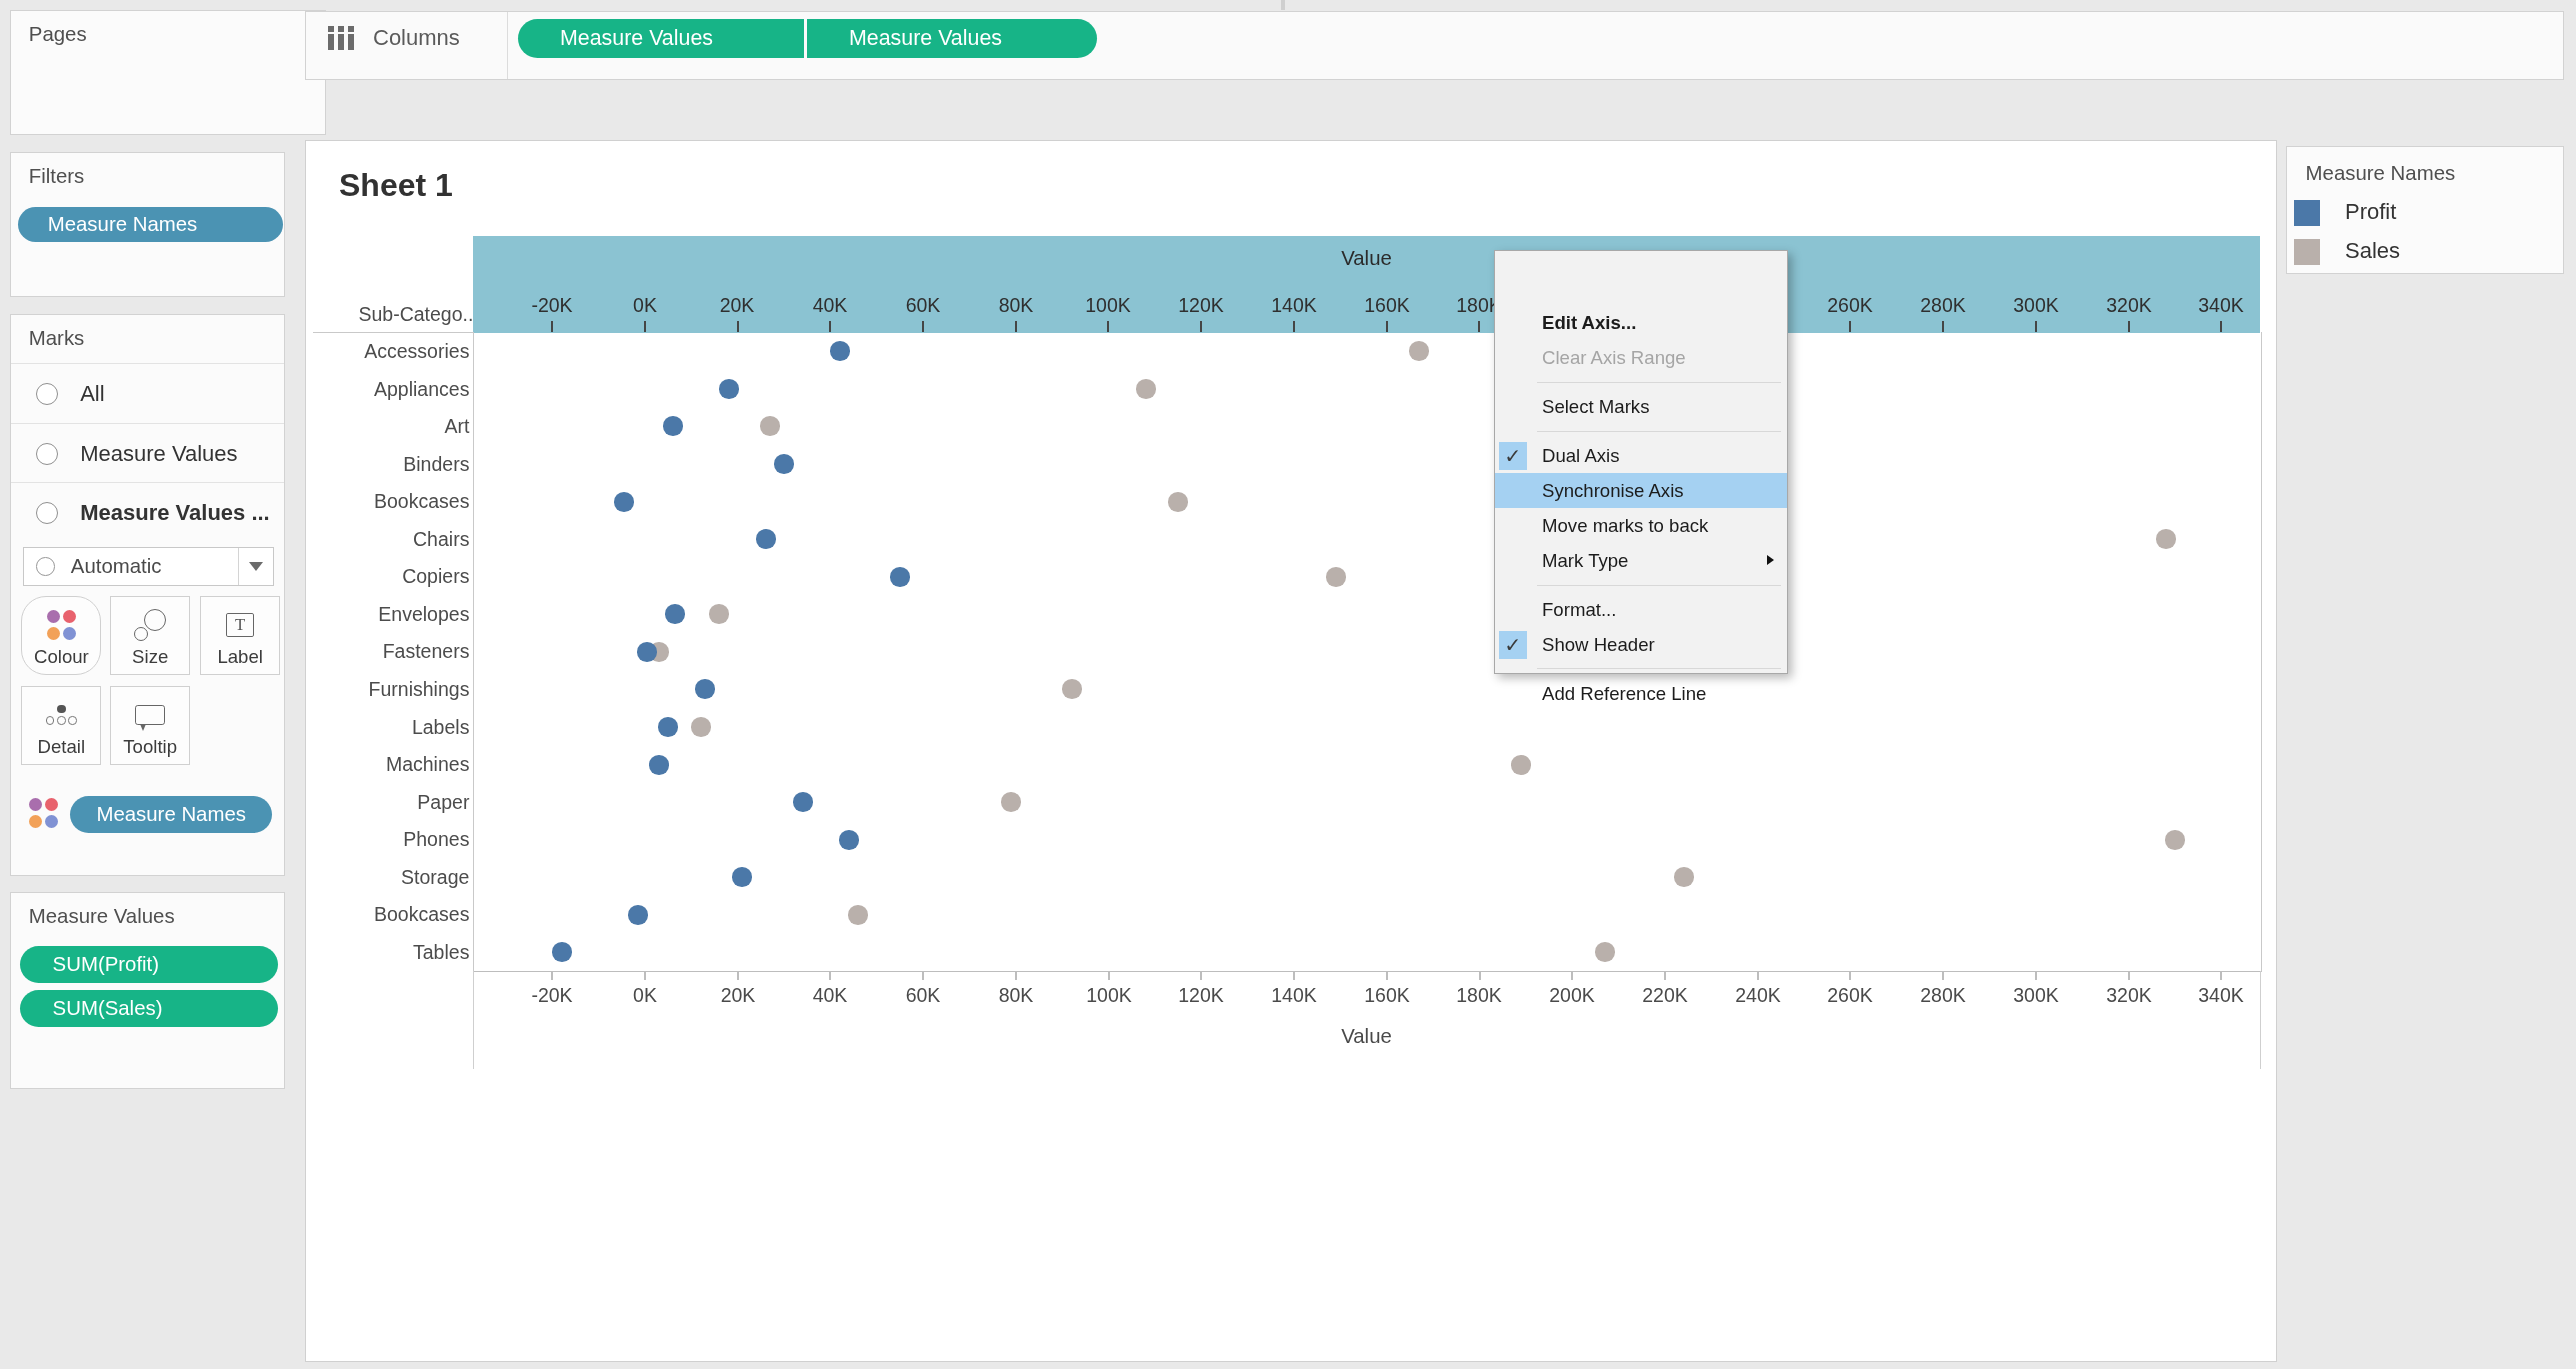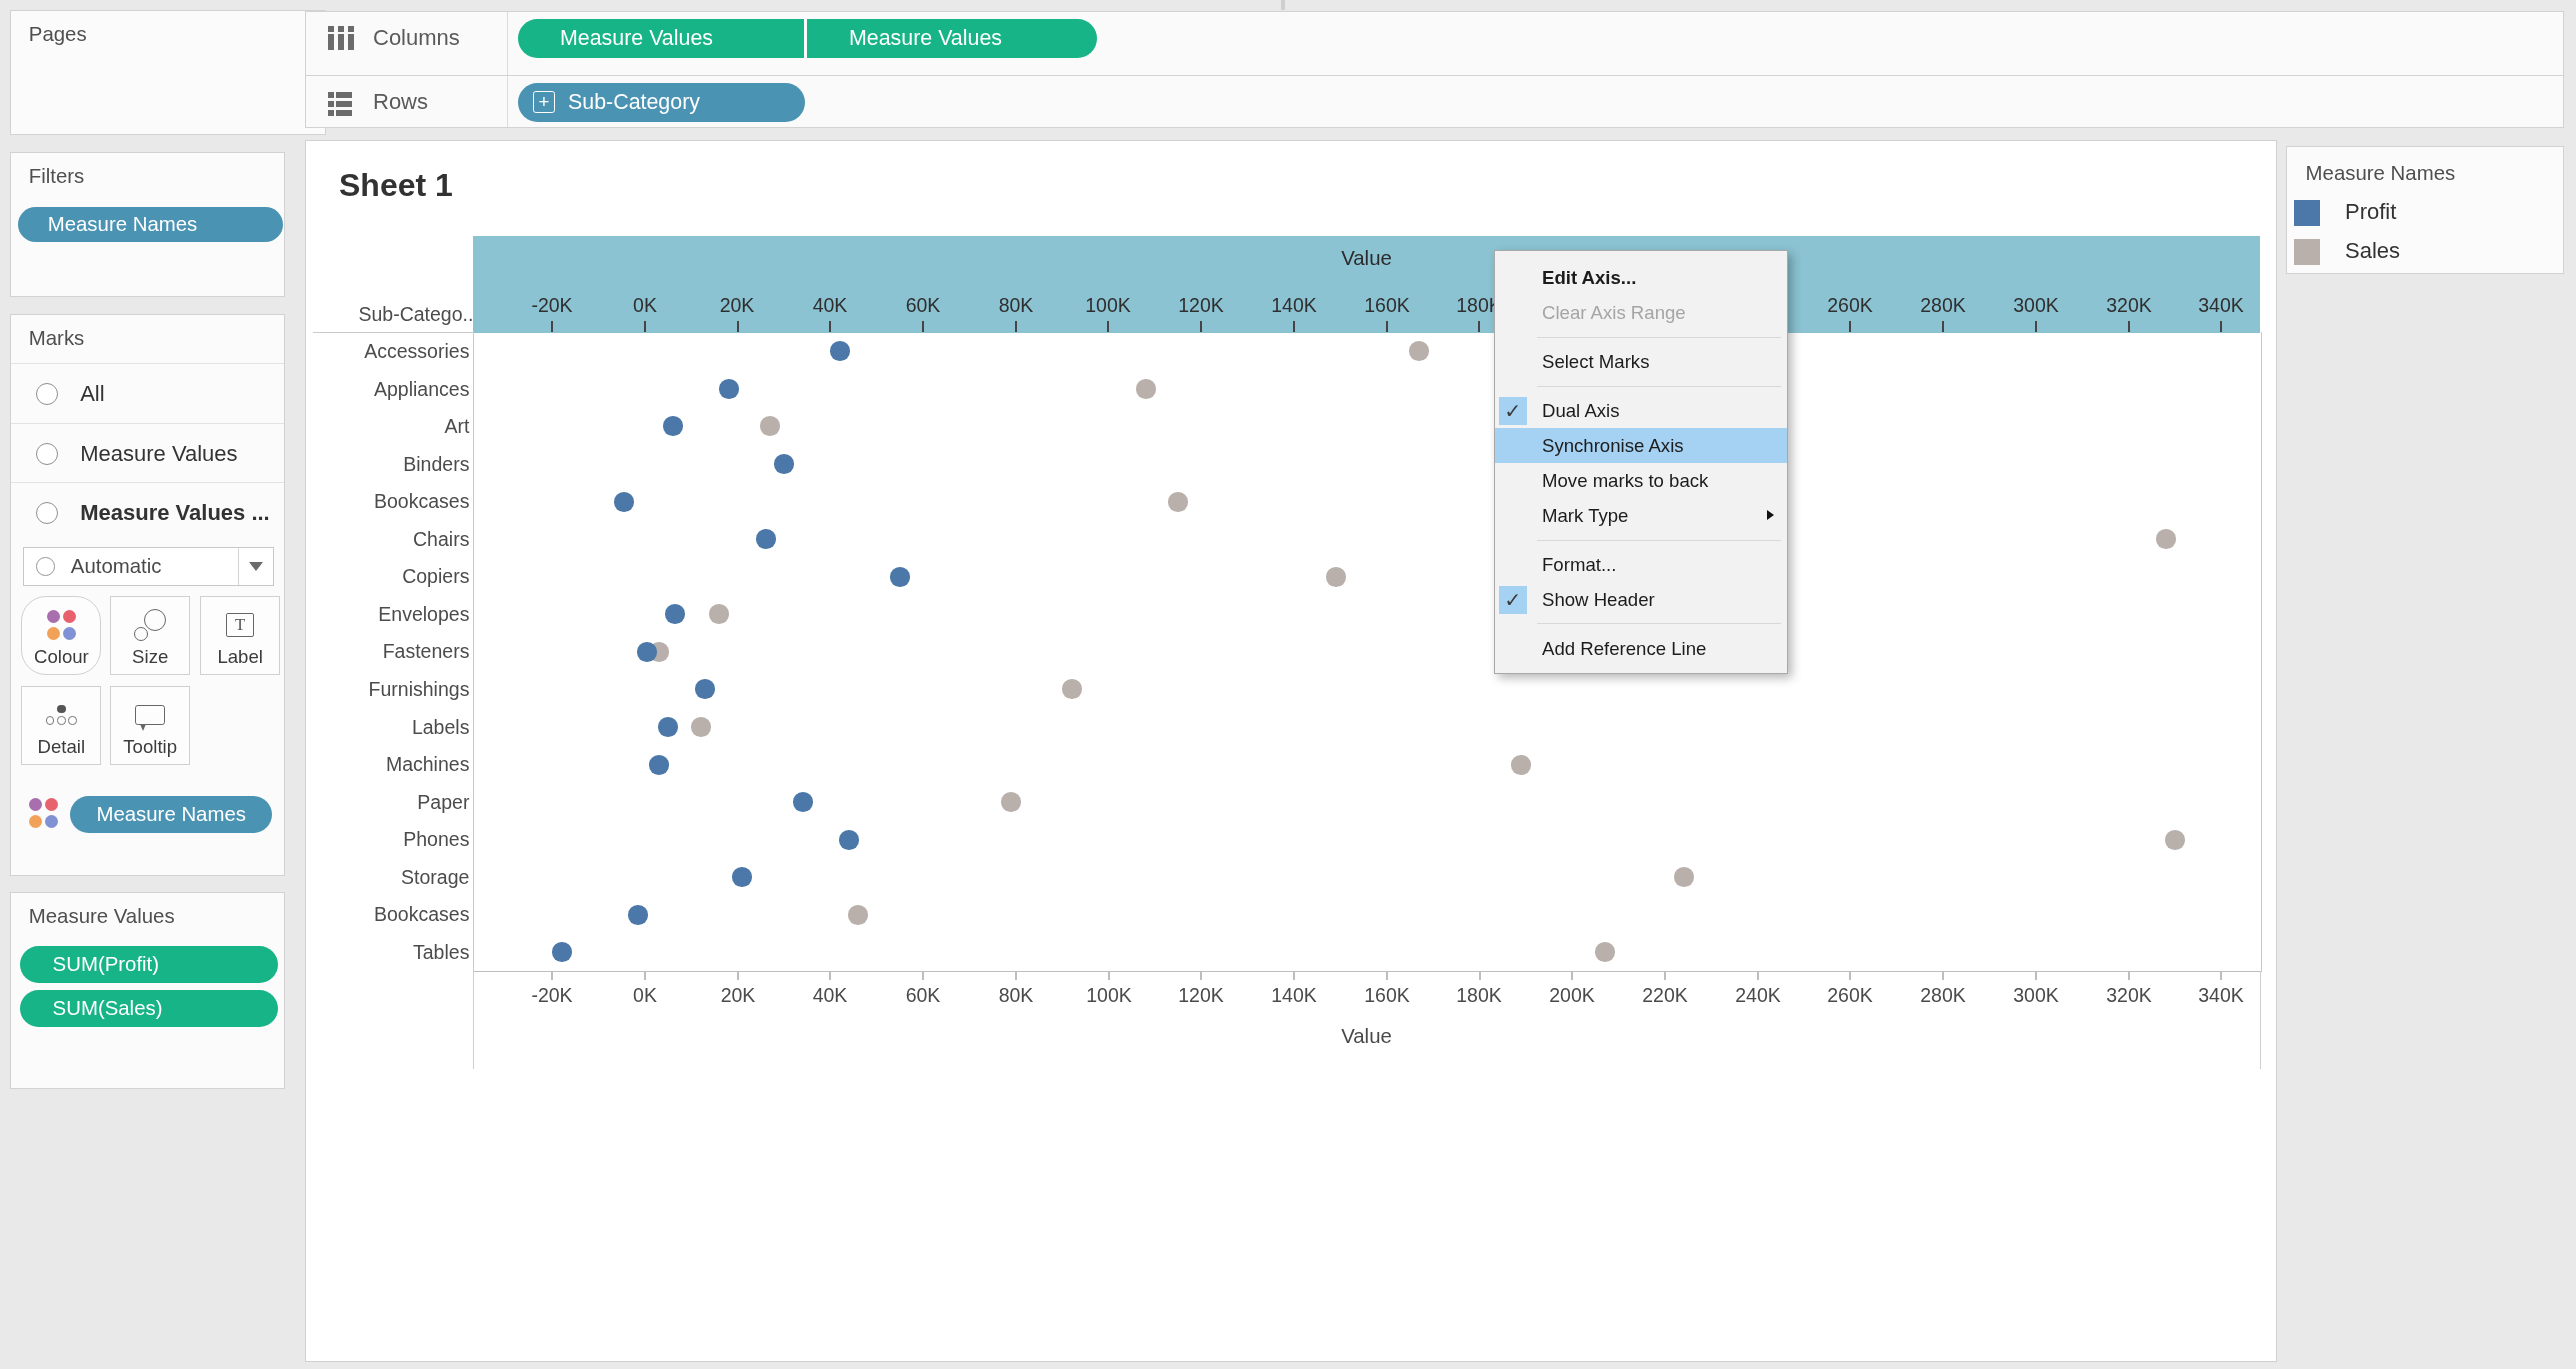--- a/index.html
+++ b/index.html
@@ -71,21 +71,21 @@
   .axis-ext{position:absolute;top:830px;width:0.9px;height:98px;background:#cfcfcf;}
 
   
   .legend-entry{position:absolute;left:0;width:100%;height:37px;text-align:center;}
   .legend-swatch{position:absolute;left:7.4px;top:4.6px;width:26px;height:26px;}
   .legend-label{position:absolute;left:58px;top:3.7px;font-size:22px;color:#333;}
 
   
   .ctx-menu{position:absolute;left:1494px;top:250px;width:294px;height:424px;background:#f2f2f2;border:0.9px solid #a8a8a8;box-shadow:3.7px 3.7px 9.3px rgba(0,0,0,0.28);box-sizing:border-box;padding-top:9.3px;z-index:20;}
   .ctx-item{position:relative;height:35px;line-height:35px;font-size:18.6px;color:#1c1c1c;padding-left:47px;white-space:nowrap;}
-  .ctx-item.bold{font-weight:bold;}
+  .ctx-item.bold{font-weight:bold;margin-top:45px;}
   .ctx-item.disabled{color:#a5a5a5;}
   .ctx-item.highlighted{background:#A5D1F2;}
   .ctx-sep{height:0.9px;background:#d8d8d8;margin:6.5px 5.6px 6.5px 42px;}
   .ctx-check{position:absolute;left:3.7px;top:3.7px;width:28px;height:28px;background:#A5D1F2;color:#3a3a3a;font-size:20.4px;line-height:28px;text-align:center;padding-left:0;}
   .ctx-arrow{position:absolute;right:13px;top:12px;width:0;height:0;border-top:5.6px solid transparent;border-bottom:5.6px solid transparent;border-left:7.4px solid #111;}
 </style>
 </head>
 <body>
 
 <div class="app">
@@ -204,35 +204,20 @@
         <span class="colbar"></span>
       </span>
     <span class="shelf-label">Columns</span>
     <div class="shelf-divider"></div>
     <div id="columns-pills">
         <div class="pill pill-green pill-flat-right" style="left:212px;top:6.5px;width:286px;height:39px;font-size:21.4px;">
           <div class="pill-label" style="margin-left:42px;">Measure Values</div>
         </div>
         <div class="pill pill-green pill-flat-left" style="left:501px;top:6.5px;width:290px;height:39px;font-size:21.4px;">
           <div class="pill-label" style="margin-left:42px;">Measure Values</div>
-        </div>
-      </div>
-  </div>
-  <div class="shelf" style="left:305px;top:75px;width:2259px;height:53px;">
-    <span class="colrow-icon rowbars" style="display:flex;gap:3.7px;top:16px;">
-        <span class="rowbar"></span>
-        <span class="rowbar"></span>
-        <span class="rowbar"></span>
-      </span>
-    <span class="shelf-label">Rows</span>
-    <div class="shelf-divider"></div>
-    <div id="rows-pills">
-        <div class="pill pill-blue" style="left:212px;top:6.5px;width:287px;height:39px;font-size:21.4px;">
-          <div class="plus-box">+</div>
-          <div class="pill-label">Sub-Category</div>
         </div>
       </div>
   </div>
   <div class="scroll-tick"></div>
 
   <div class="sheet">
     <div class="sheet-title">Sheet 1</div>
 
     <div class="axis-band">
       <div class="axis-band-title">Value</div>

